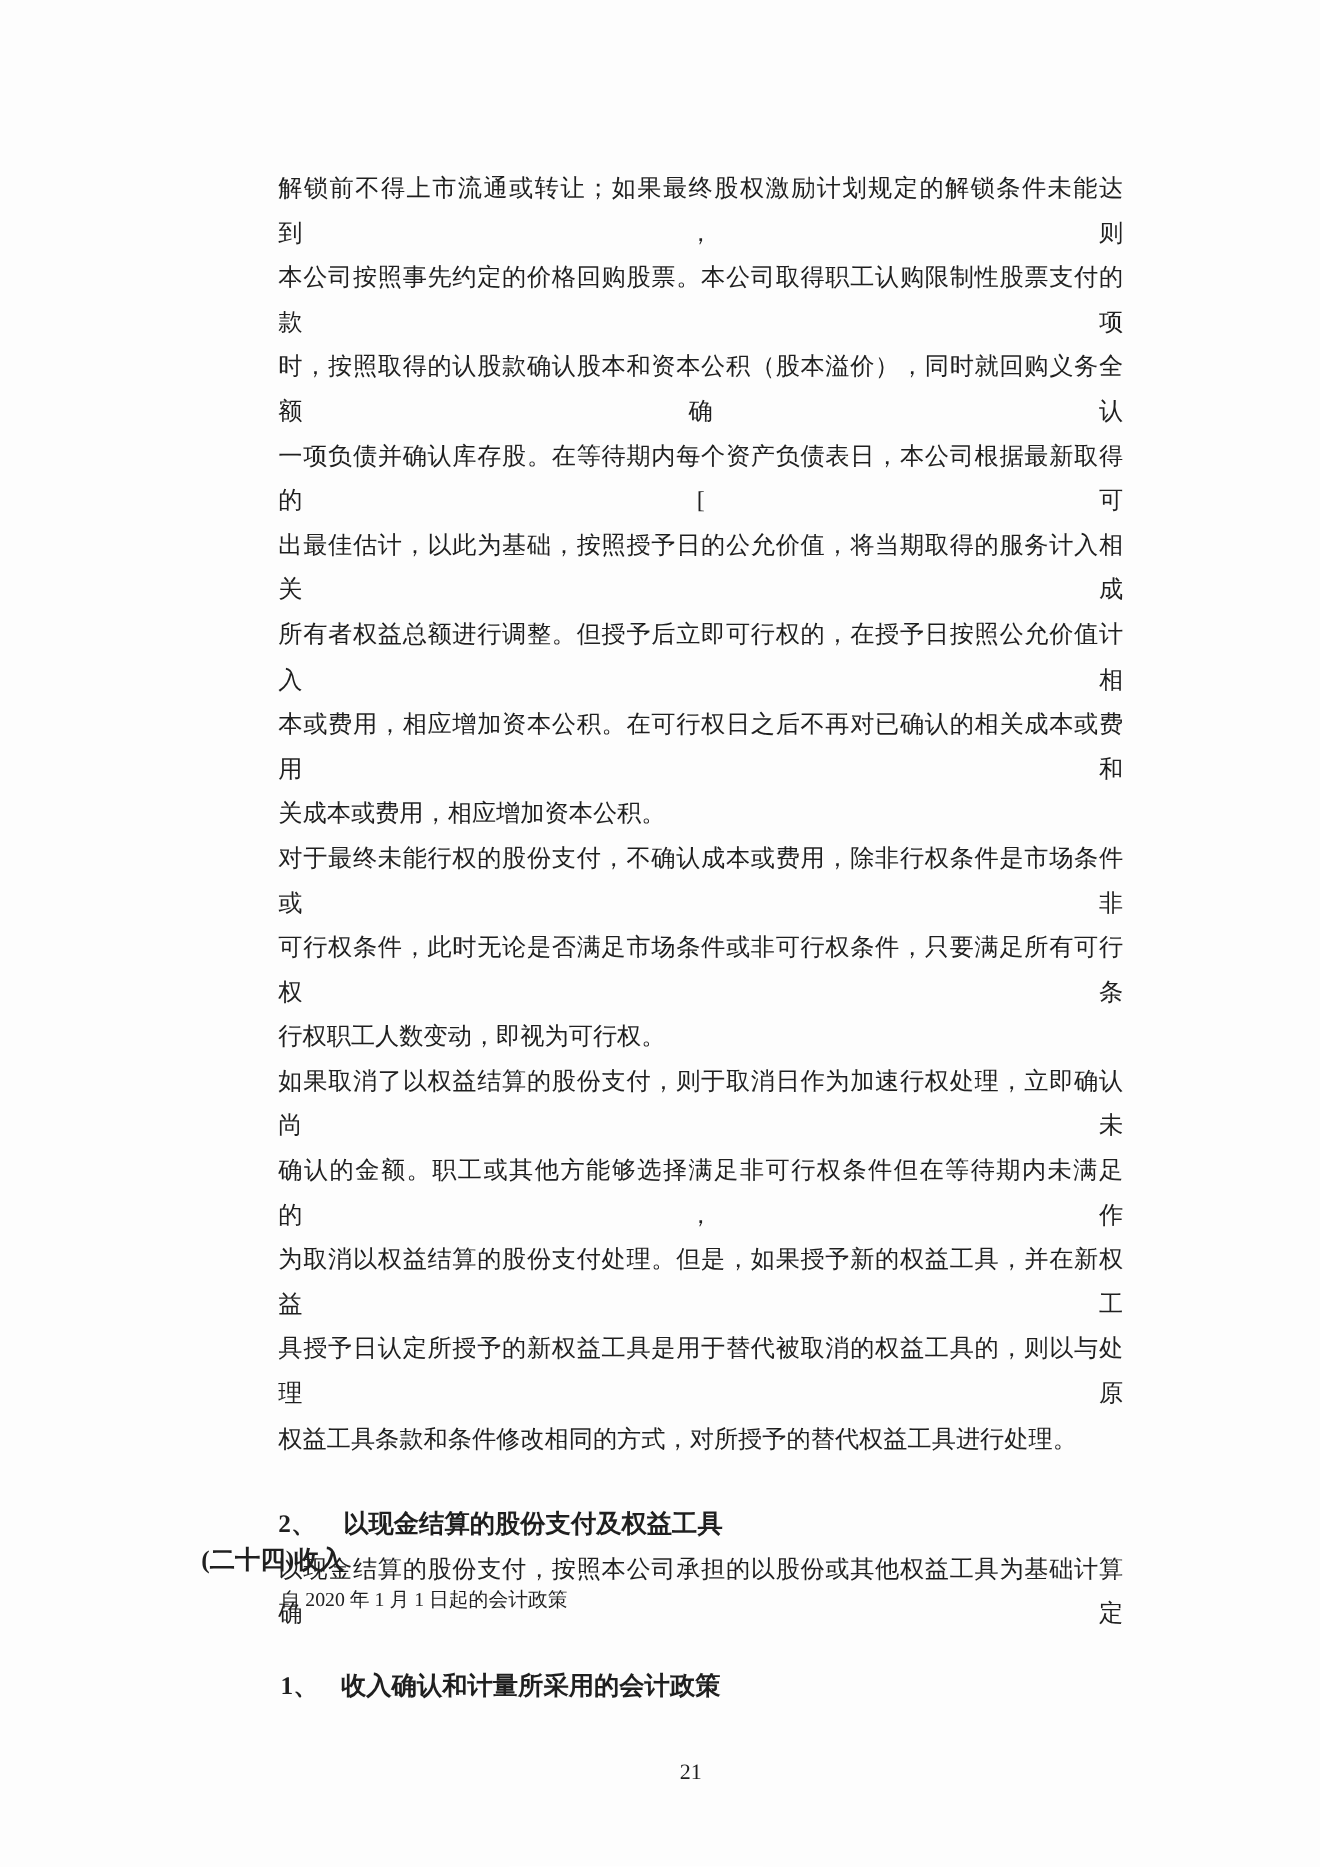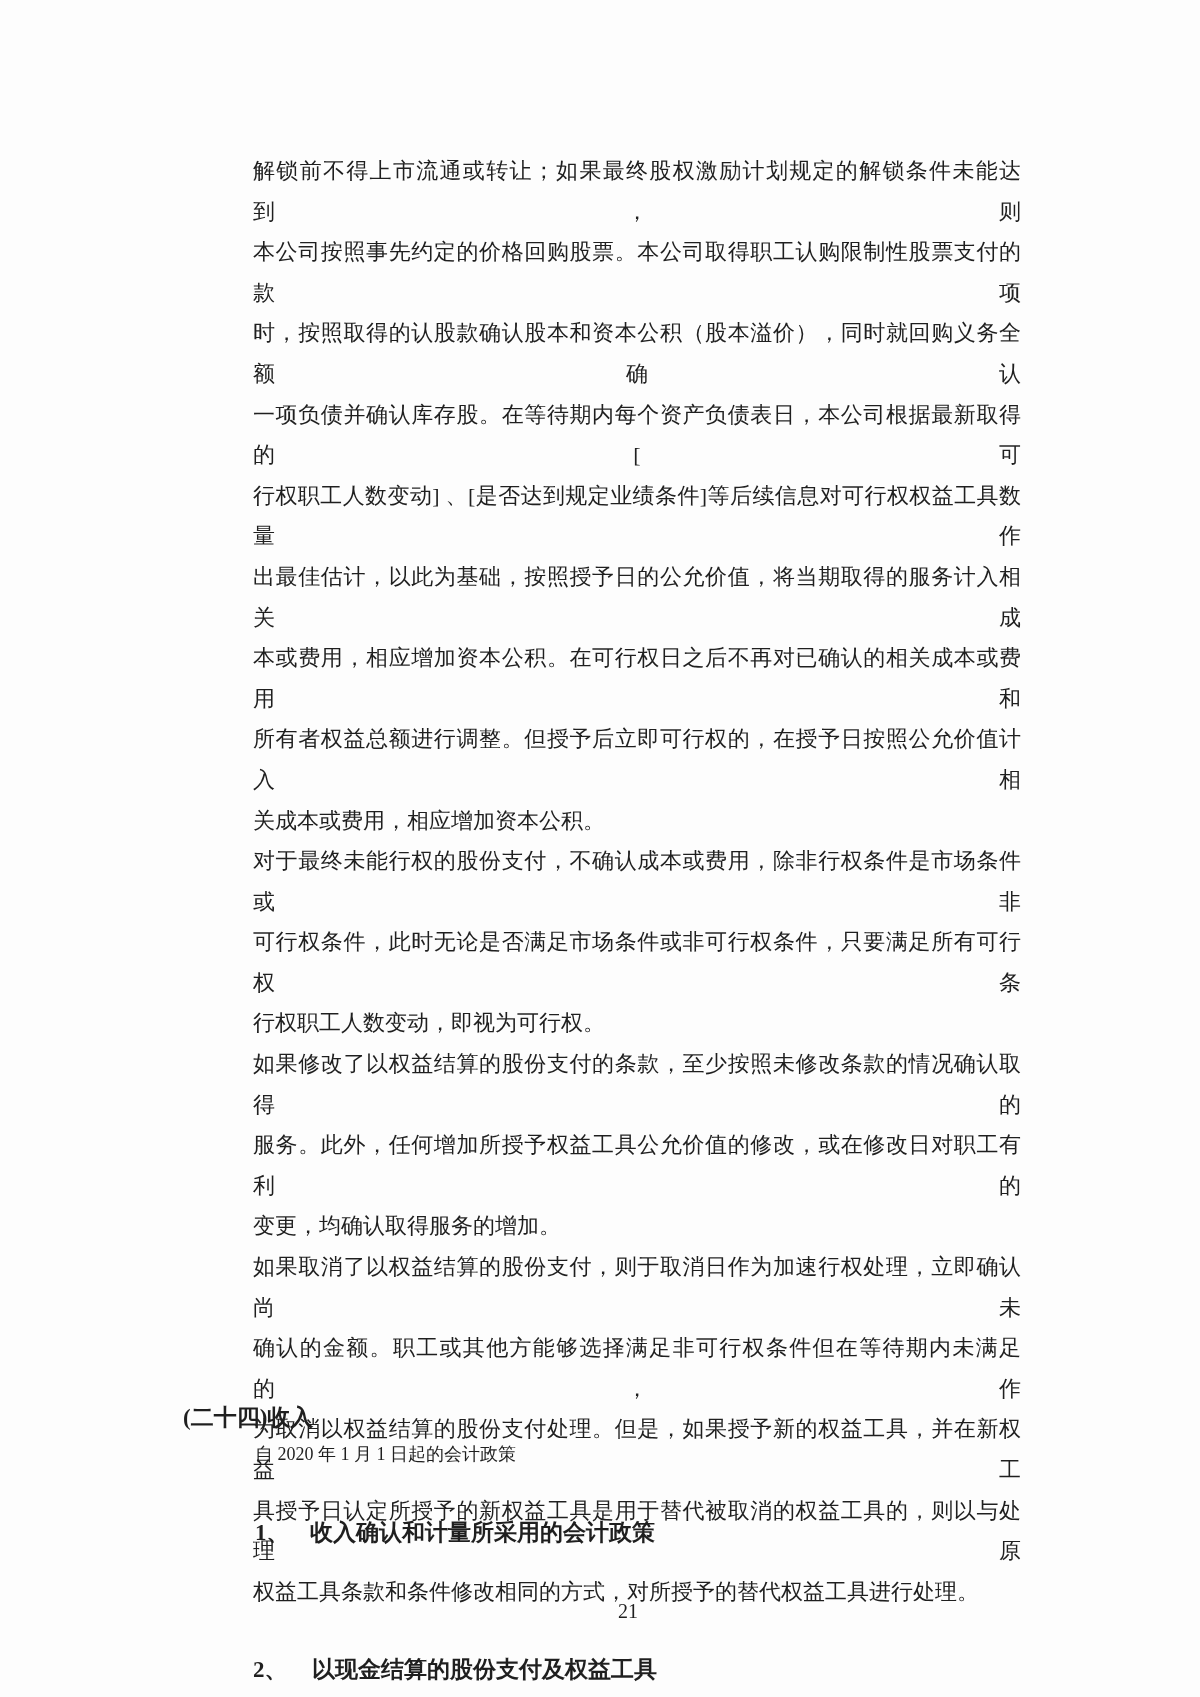--- a/index.html
+++ b/index.html
@@ -91,38 +91,32 @@
 
 <div class="page">
 
   <div class="text-column">
 
     <div>
       <div class="line">解锁前不得上市流通或转让；如果最终股权激励计划规定的解锁条件未能达到，则</div>
       <div class="line">本公司按照事先约定的价格回购股票。本公司取得职工认购限制性股票支付的款项</div>
       <div class="line">时，按照取得的认股款确认股本和资本公积（股本溢价），同时就回购义务全额确认</div>
       <div class="line">一项负债并确认库存股。在等待期内每个资产负债表日，本公司根据最新取得的[可</div>
-      <div class="line">行权职工人数变动] 、[是否达到规定业绩条件]等后续信息对可行权权益工具数量作</div>
       <div class="line">出最佳估计，以此为基础，按照授予日的公允价值，将当期取得的服务计入相关成</div>
+      <div class="line">所有者权益总额进行调整。但授予后立即可行权的，在授予日按照公允价值计入相</div>
       <div class="line">本或费用，相应增加资本公积。在可行权日之后不再对已确认的相关成本或费用和</div>
-      <div class="line">所有者权益总额进行调整。但授予后立即可行权的，在授予日按照公允价值计入相</div>
       <div class="line pl">关成本或费用，相应增加资本公积。</div>
     </div>
 
     <div>
       <div class="line">对于最终未能行权的股份支付，不确认成本或费用，除非行权条件是市场条件或非</div>
       <div class="line">可行权条件，此时无论是否满足市场条件或非可行权条件，只要满足所有可行权条</div>
       <div class="line pl">行权职工人数变动，即视为可行权。</div>
     </div>
 
-    <div>
-      <div class="line">如果修改了以权益结算的股份支付的条款，至少按照未修改条款的情况确认取得的</div>
-      <div class="line">服务。此外，任何增加所授予权益工具公允价值的修改，或在修改日对职工有利的</div>
-      <div class="line pl">变更，均确认取得服务的增加。</div>
-    </div>
 
     <div>
       <div class="line">如果取消了以权益结算的股份支付，则于取消日作为加速行权处理，立即确认尚未</div>
       <div class="line">确认的金额。职工或其他方能够选择满足非可行权条件但在等待期内未满足的，作</div>
       <div class="line">为取消以权益结算的股份支付处理。但是，如果授予新的权益工具，并在新权益工</div>
       <div class="line">具授予日认定所授予的新权益工具是用于替代被取消的权益工具的，则以与处理原</div>
       <div class="line pl">权益工具条款和条件修改相同的方式，对所授予的替代权益工具进行处理。</div>
     </div>
 
     <div class="h-cash">

